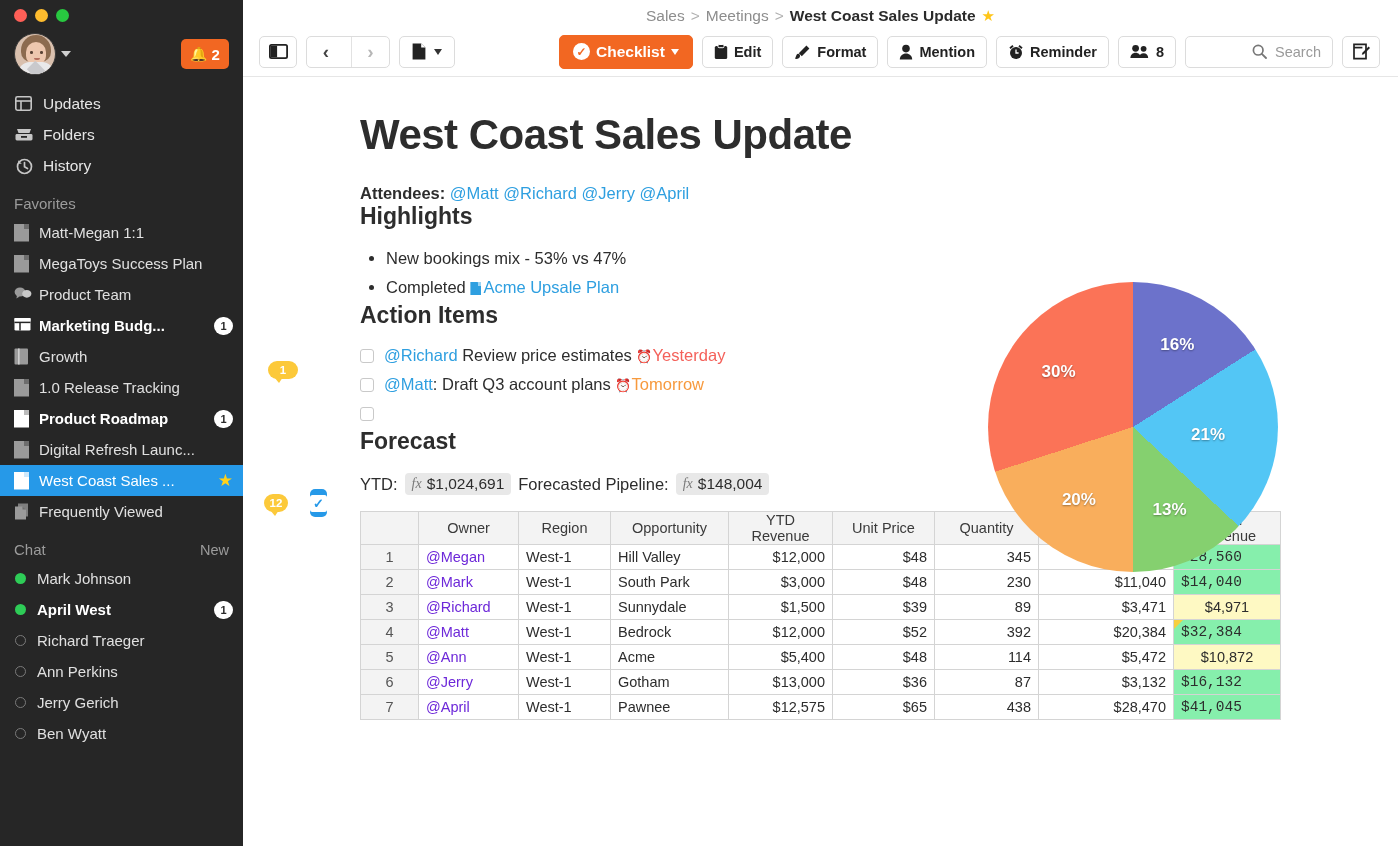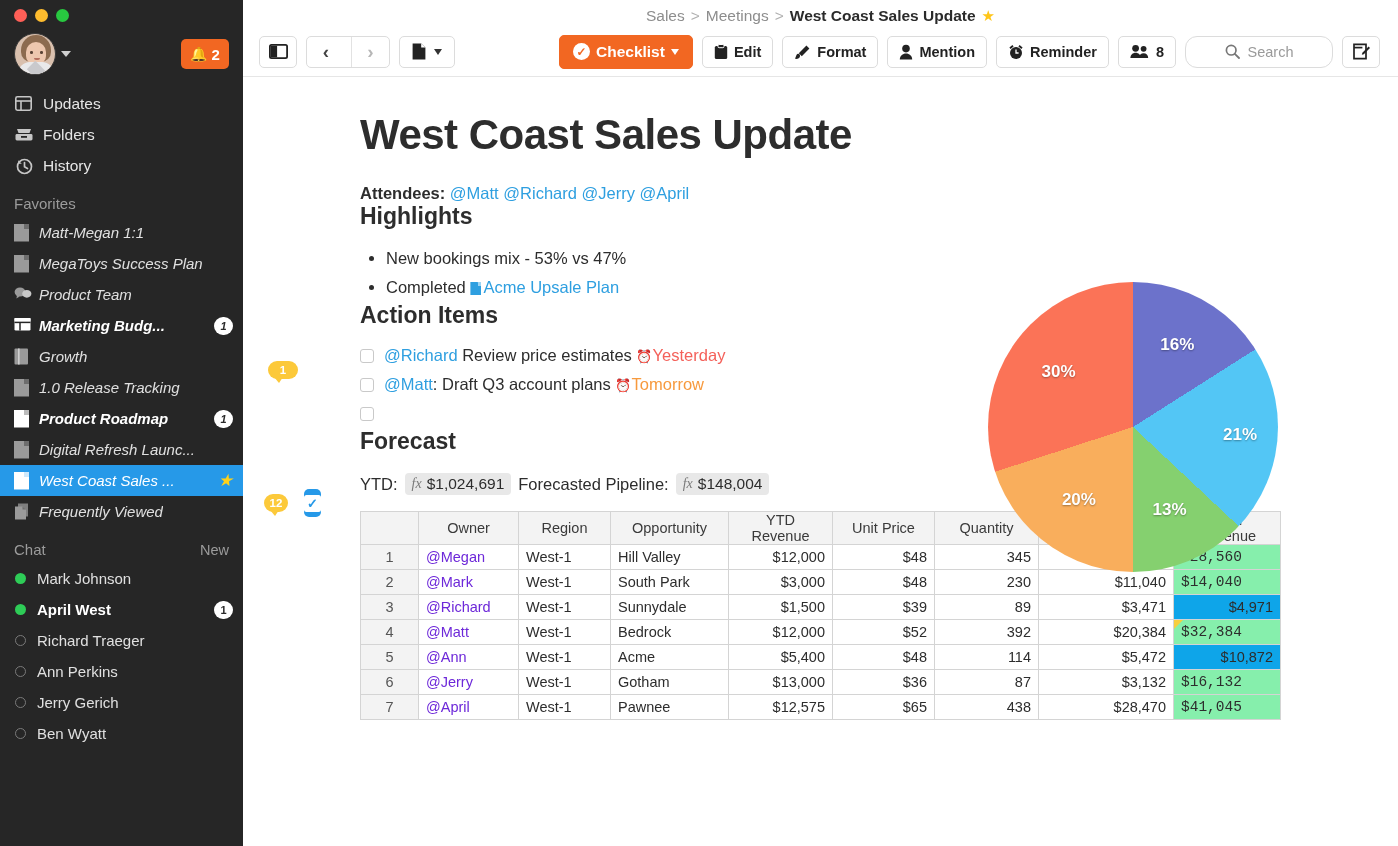--- a/index.html
+++ b/index.html
@@ -83,21 +83,21 @@
 
   .sec-title {
     color: #9b9b9b; font-size: 15px; padding: 14px 14px 5px 14px;
     display: flex; align-items: center; justify-content: space-between;
   }
   .sec-title .new { color: #9b9b9b; font-size: 14.5px; }
 
   .fav-item {
     display: flex; align-items: center; gap: 10px;
     height: 31px; padding: 0 10px 0 14px;
-    color: #e0e0e0; font-size: 15px; position: relative; font-style: italic;
+    color: #e0e0e0; font-size: 15px; position: relative;
   }
   .fav-item.bold { font-weight: bold; color: #fff; }
   .fav-item.active { background: #2699e8; color: #fff; }
   .fav-item .label { white-space: nowrap; overflow: hidden; }
   .fav-item .count {
     margin-left: auto;
     background: #fff; color: #2b2b2b; font-size: 11px; font-weight: bold;
     border-radius: 9px; min-width: 19px; height: 18px;
     display: flex; align-items: center; justify-content: center; padding: 0 5px;
   }
@@ -158,21 +158,21 @@
   .tb.group > div {
     width: 38px; height: 100%; display:flex; align-items:center; justify-content:center;
     font-size: 19px; color: #444;
   }
   .tb.group > div + div { border-left: 1px solid #e2e2e2; color: #b7b7b7; }
   .tb.checklist {
     background: #f26722; border-color: #f26722; color: #fff;
     height: 34px; font-size: 15.5px; padding: 0 13px;
   }
   .tb.search {
-    width: 148px; justify-content: center; font-weight: normal; color: #9a9a9a; gap: 8px; border-radius: 12px;
+    width: 148px; justify-content: flex-end; font-weight: normal; color: #9a9a9a; gap: 8px;
   }
   .spacer { flex: 1; }
 
   .chk-circle {
     width: 17px; height: 17px; border-radius: 50%; background:#fff; color:#f26722;
     display:flex; align-items:center; justify-content:center; font-size:12px; font-weight:bold;
   }
   .caret-sm {
     width: 0; height: 0;
     border-left: 4.5px solid transparent; border-right: 4.5px solid transparent;
@@ -238,21 +238,21 @@
   .tbl-wrap { margin-top: 16px; width: 920px; }
   table.grid { border-collapse: collapse; width: 920px; font-size: 14.5px; color: #2d2d2d; table-layout: fixed; }
   table.grid th, table.grid td {
     border: 1px solid #d4d4d4; height: 25px; padding: 0 7px; font-weight: normal;
   }
   table.grid thead th { background: #f3f3f3; text-align: center; color: #3a3a3a; }
   table.grid td.rownum { background: #f3f3f3; text-align: center; color: #555; width: 58px; }
   table.grid td.owner { color: #6d28d9; }
   table.grid td.num { text-align: right; }
   td.green { background: #86efac; text-align: left; font-family: Liberation Mono, monospace; }
-  td.yellow { background: #0ea5e9; text-align: right; }
+  td.yellow { background: #fef9c3; text-align: center; }
   td.flagged { position: relative; }
   td.flagged:before {
     content:''; position:absolute; left:0; top:0;
     border-top: 9px solid #f7cf3f; border-right: 9px solid transparent;
   }
   .col-idx { width: 58px; } .col-own { width: 100px; } .col-reg { width: 92px; }
   .col-opp { width: 118px; } .col-ytd { width: 104px; } .col-up { width: 102px; }
   .col-qty { width: 104px; } .col-new { width: 135px; } .col-tot { width: 107px; }
 
   
@@ -542,21 +542,21 @@
             <path d="M9.4 9.8L15.6 3.6l1.4 1.4-6.2 6.2-2 .6z" fill="#222"></path>
           </svg>
       </div>
     </div>
 
     <div class="doc">
 
       <div class="gutter-badge" style="left:25px; top:284px;">
         <div class="bubble">1</div>
       </div>
-      <div class="gutter-badge" style="left:21px; top:412px; display:flex; align-items:center; gap:16px;">
+      <div class="gutter-badge" style="left:21px; top:412px; display:flex; align-items:center; gap:22px;">
         <div class="bubble">12</div>
         <div class="blue-check">
             <span class="inner">✓</span>
           </div>
       </div>
 
       <div class="doc-inner">
         <h1 class="title">West Coast Sales Update</h1>
 
         <div class="attendees">
@@ -711,21 +711,21 @@
                 <td class="green">$41,045</td>
               </tr>
             </tbody>
           </table>
         </div>
       </div>
 
       <div class="pie-wrap">
         <div class="pie" id="pie-el" style="background: conic-gradient(rgb(108, 114, 203) 0deg, rgb(108, 114, 203) 57.6deg, rgb(83, 198, 245) 57.6deg, rgb(83, 198, 245) 133.2deg, rgb(133, 208, 111) 133.2deg, rgb(133, 208, 111) 180deg, rgb(249, 174, 92) 180deg, rgb(249, 174, 92) 252deg, rgb(251, 115, 87) 252deg, rgb(251, 115, 87) 360deg);"></div>
         <div class="pie-label" id="pl0" style="left: 167.321px; top: 53.3798px; width: 44px; text-align: center;">16%</div>
-        <div class="pie-label" id="pl1" style="left: 230px; top: 142.658px; width: 44px; text-align: center;">21%</div>
+        <div class="pie-label" id="pl1" style="left: 198px; top: 142.658px; width: 44px; text-align: center;">21%</div>
         <div class="pie-label" id="pl2" style="left: 159.538px; top: 218.433px; width: 44px; text-align: center;">13%</div>
         <div class="pie-label" id="pl3" style="left: 68.9238px; top: 208.43px; width: 44px; text-align: center;">20%</div>
         <div class="pie-label" id="pl4" style="left: 48.5704px; top: 79.9238px; width: 44px; text-align: center;">30%</div>
       </div>
 
     </div>
   </section>
 </div>
 
 </body></html>

